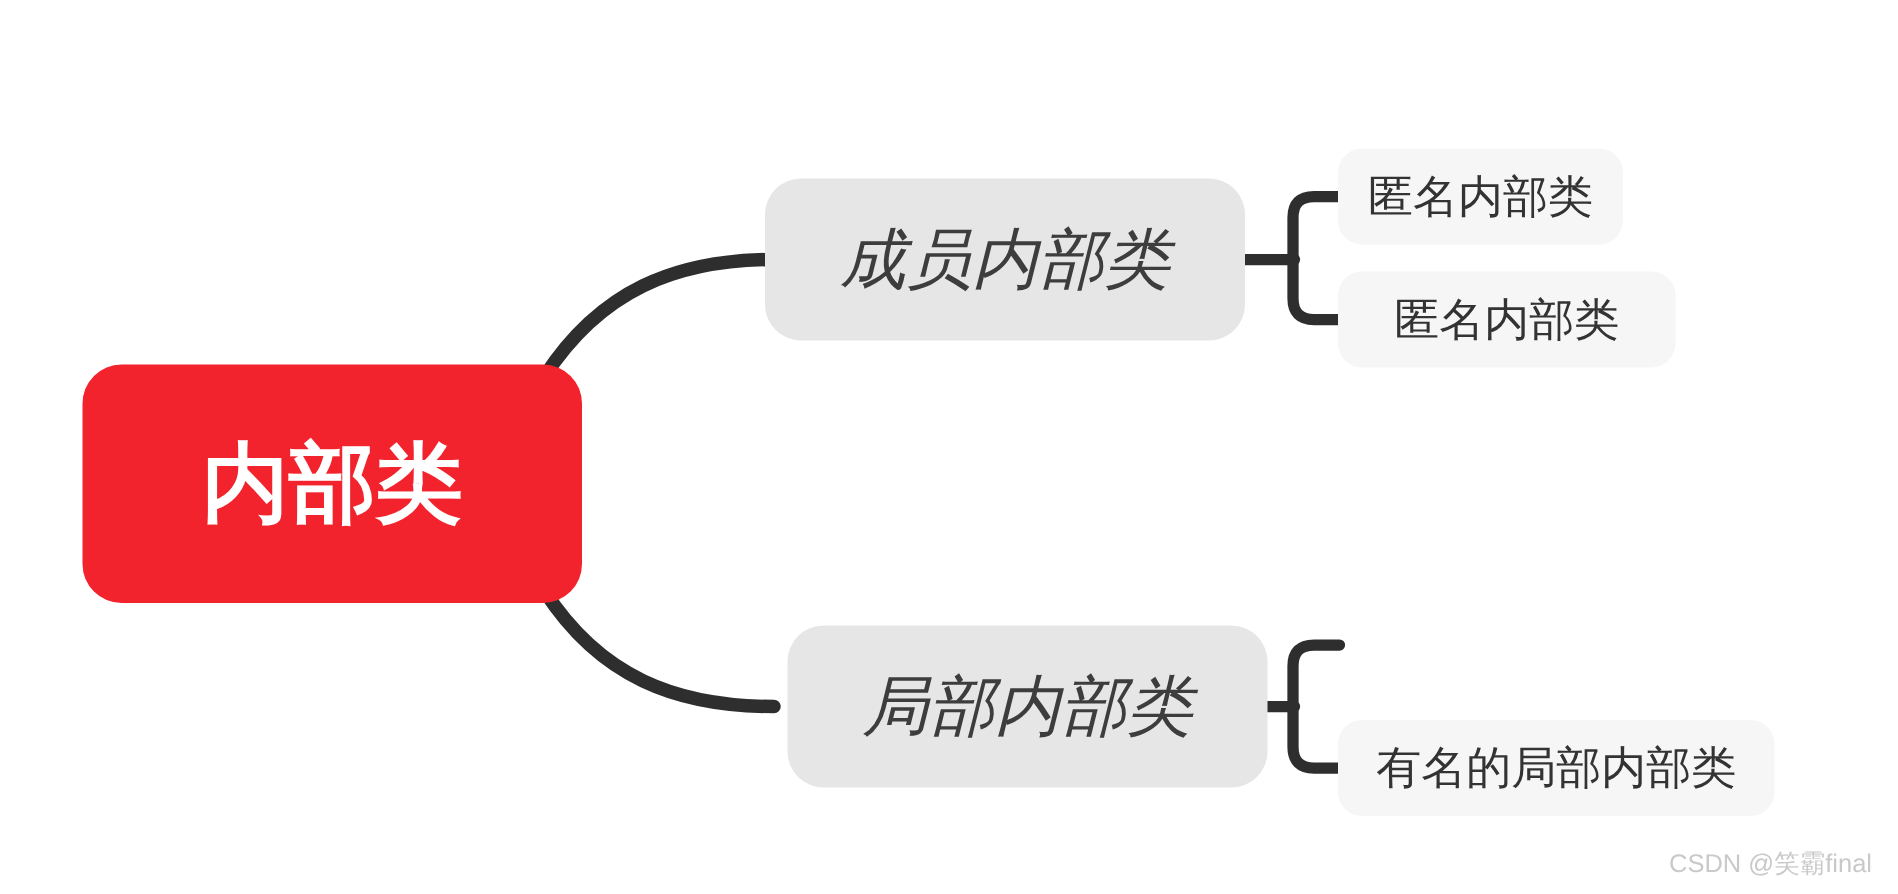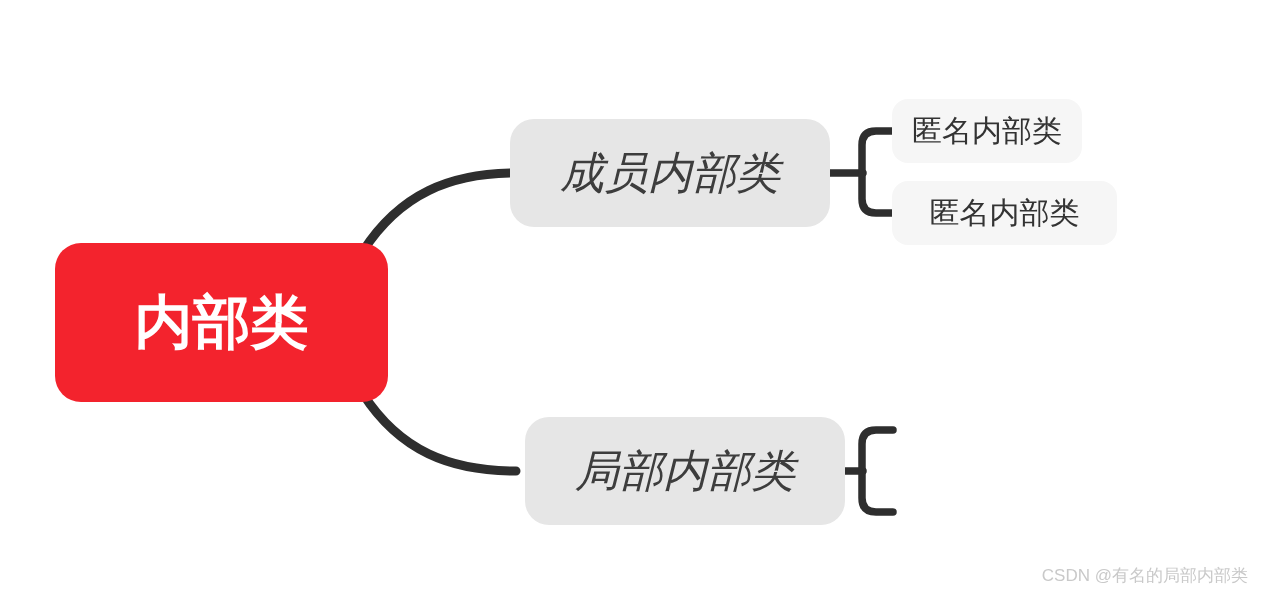--- a/index.html
+++ b/index.html
@@ -104,16 +104,17 @@
     <path class="thin" d="M 893 430 L 876 430 Q 862 430 862 444 L 862 498 Q 862 512 876 512 L 893 512"></path>
   </svg>
 
   <div class="node root">内部类</div>
 
   <div class="node branch b1">成员内部类</div>
   <div class="node branch b2">局部内部类</div>
 
   <div class="node leaf c11">匿名内部类</div>
   <div class="node leaf c12">匿名内部类</div>
+  <div class="node leaf c22">有名的局部内部类</div>
 
-  <div class="watermark">CSDN @有名的局部内部类</div>
+  <div class="watermark">CSDN @笑霸final</div>
 
 </div>
 
 </body></html>

